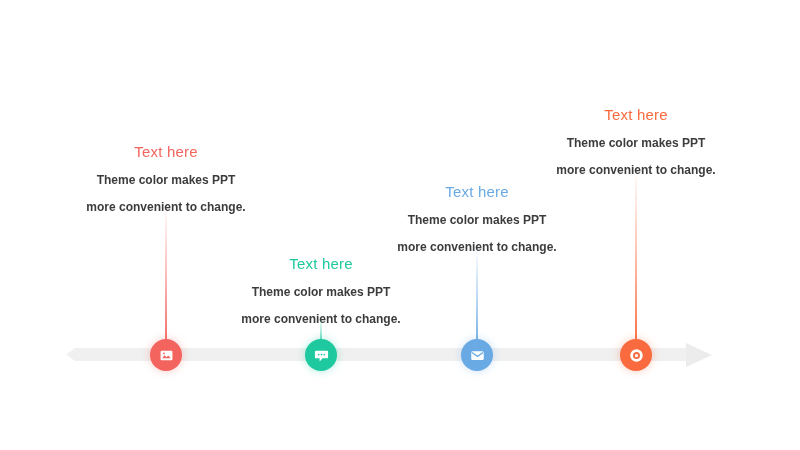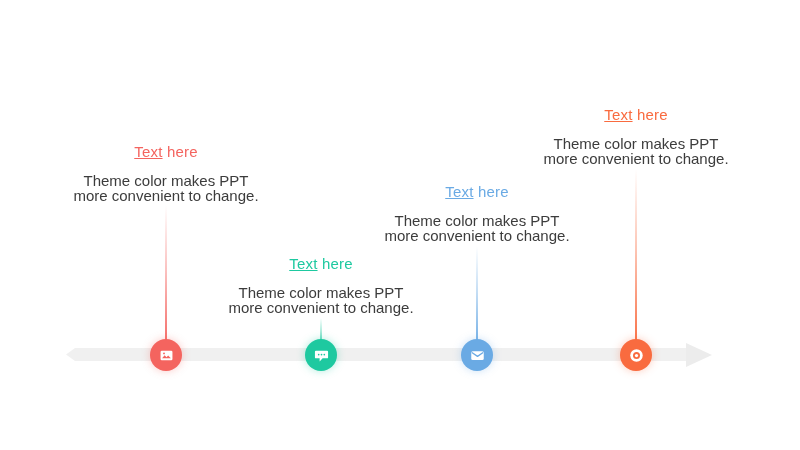--- a/index.html
+++ b/index.html
@@ -73,28 +73,29 @@
     width: 260px;
     text-align: center;
   }
   .heading {
     font-size: 15px;
     line-height: 19px;
     letter-spacing: 0.2px;
     margin: 0 0 12px 0;
     white-space: nowrap;
   }
-  .heading .h-light { font-weight: 400; text-decoration: underline; }
+  .heading .h-light { font-weight: 400; }
   .heading .h-bold  { font-weight: 400; }
   .body-text {
-    font-size: 15px;
+    font-size: 12px;
     line-height: 15px;
     color: #3c3c3c;
-    margin: 0;
+    margin: 12px;
     white-space: nowrap;
+    font-weight: bold;
   }
 
   
   .stem {
     position: absolute;
     left: 130px;
     width: 2px;
     margin-left: -1px;
     border-radius: 1px;
   }

